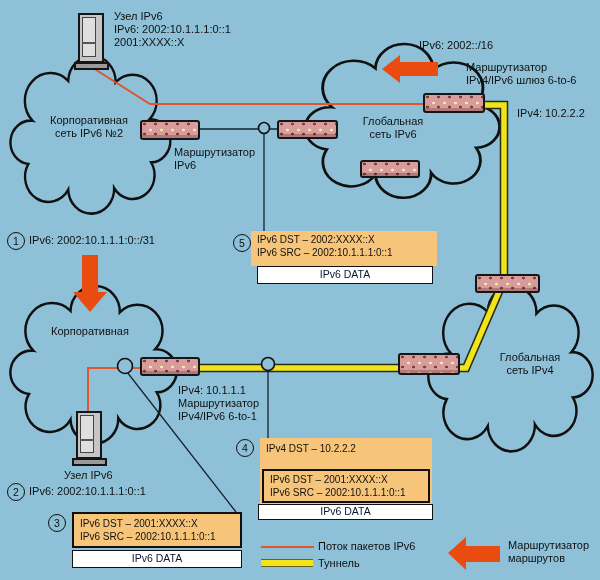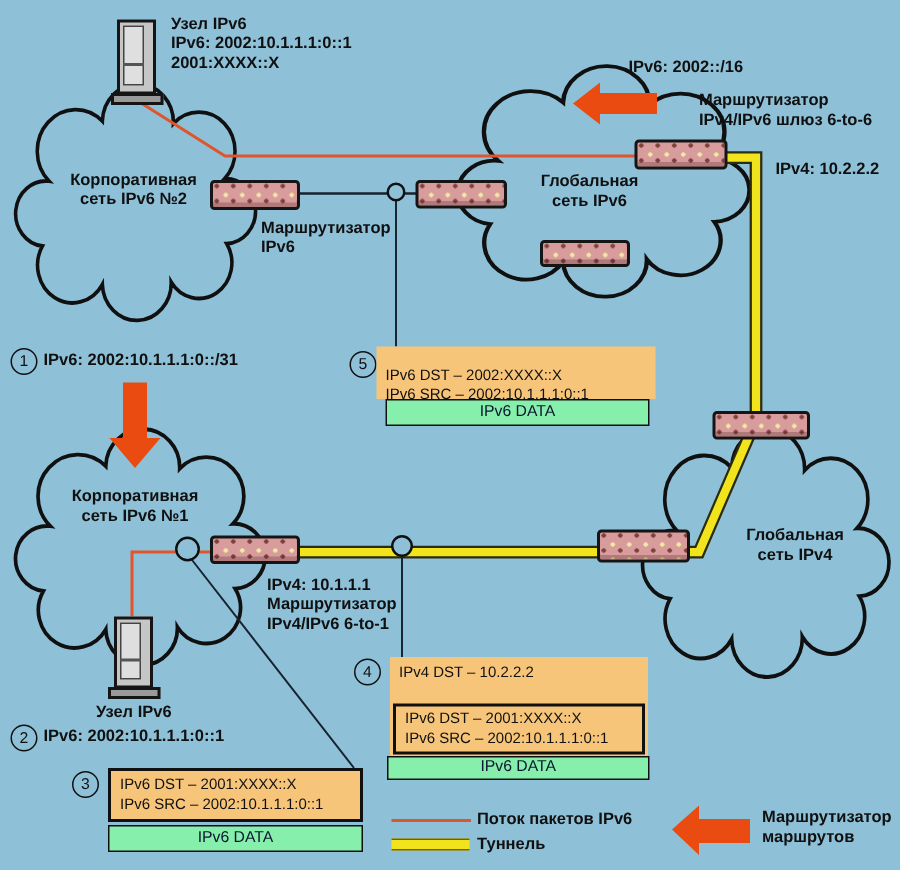--- a/index.html
+++ b/index.html
@@ -3,42 +3,42 @@
 <meta charset="utf-8">
 <style>
   html,body{margin:0;padding:0;}
   body{
     width:600px;height:580px;overflow:hidden;position:relative;
     background:#8EC1D8;
     font-family:"Liberation Sans","DejaVu Sans",sans-serif;
     color:#101010;
   }
   .abs{position:absolute;}
-  .lbl{font-size:11px;line-height:13px;white-space:nowrap;color:#101010;font-weight:bold;}
+  .lbl{font-size:11px;line-height:13px;white-space:nowrap;color:#101010;}
   .lbl.center{text-align:center;white-space:normal;}
   .num-circle{
     width:16px;height:16px;border:1.6px solid #101010;border-radius:50%;
     font-size:10.5px;line-height:16px;text-align:center;background:transparent;
   }
   .router{
     background-color:#d89c9c;
     background-image:
       radial-gradient(circle,#f0eaa4 1.3px,rgba(0,0,0,0) 1.6px),
       radial-gradient(circle,#7e403c 1.3px,rgba(0,0,0,0) 1.6px);
     background-size:11px 10px,11px 10px;
     background-position:3px 3px,8px 7px;
     border:2px solid #151515;border-radius:3px;
     box-shadow:inset 0 -3px 0 rgba(60,20,20,0.25);
     box-sizing:border-box;
   }
   .pkt-box{background:#F7C57A;box-sizing:border-box;}
   .pkt-box.bordered{border:2px solid #101010;}
   .pkt-line{font-size:10px;line-height:13px;white-space:nowrap;padding-left:6px;}
   .data-bar{
-    background:#86efac;border:1.5px solid #101010;box-sizing:border-box;
+    background:#ffffff;border:1.5px solid #101010;box-sizing:border-box;
     font-size:10.5px;text-align:center;color:#0b1530;
   }
   .host-tower{background:#c6c6c6;border:2px solid #151515;box-sizing:border-box;}
   .host-panel{background:#dfdfdf;border:1px solid #444;box-sizing:border-box;}
   .host-split{background:#555;height:2px;}
   .host-base{background:#9a9a9a;border:2px solid #151515;box-sizing:border-box;}
   .legend-flow-line{background:#E0552C;height:2px;}
   .legend-tunnel-line{background:#F2E41C;height:6px;border-top:1px solid #6b611a;border-bottom:1px solid #6b611a;}
 </style>
 </head>
@@ -123,41 +123,40 @@
 <div class="abs lbl center" style="left:345px;top:115px;width:96px">
   <div>Глобальная</div>
   <div>сеть IPv6</div>
 </div>
 
 <div class="abs num-circle" style="left:7px;top:232px">1</div>
 <div class="abs lbl" style="left:29px;top:234px">IPv6: 2002:10.1.1.1:0::/31</div>
 
 <div class="abs lbl center" style="left:32px;top:325px;width:116px">
   <div>Корпоративная</div>
-  <div>сеть IPv6 №1</div>
 </div>
 
 <div class="abs lbl" style="left:178px;top:384px">
   <div>IPv4: 10.1.1.1</div>
   <div>Маршрутизатор</div>
   <div>IPv4/IPv6 6-to-1</div>
 </div>
 
 <div class="abs lbl center" style="left:478px;top:351px;width:104px">
   <div>Глобальная</div>
   <div>сеть IPv4</div>
 </div>
 
 <div class="abs lbl" style="left:64px;top:469px">Узел IPv6</div>
 
 <div class="abs num-circle" style="left:7px;top:483px">2</div>
 <div class="abs lbl" style="left:29px;top:485px">IPv6: 2002:10.1.1.1:0::1</div>
 
 <div class="abs num-circle" style="left:233px;top:234px">5</div>
-<div class="abs pkt-box" style="left:251px;top:231px;width:186px;height:35px;padding-top:13px">
+<div class="abs pkt-box" style="left:251px;top:231px;width:186px;height:35px;padding-top:2px">
   <div class="pkt-line">IPv6 DST – 2002:XXXX::X</div>
   <div class="pkt-line">IPv6 SRC – 2002:10.1.1.1:0::1</div>
 </div>
 <div class="abs data-bar" style="left:257px;top:266px;width:176px;height:18px;line-height:15px">IPv6 DATA</div>
 
 <div class="abs num-circle" style="left:236px;top:439px">4</div>
 <div class="abs pkt-box" style="left:260px;top:438px;width:172px;height:66px;padding-top:4px">
   <div class="pkt-line">IPv4 DST – 10.2.2.2</div>
 </div>
 <div class="abs pkt-box bordered" style="left:262px;top:469px;width:168px;height:34px;padding-top:2px">

